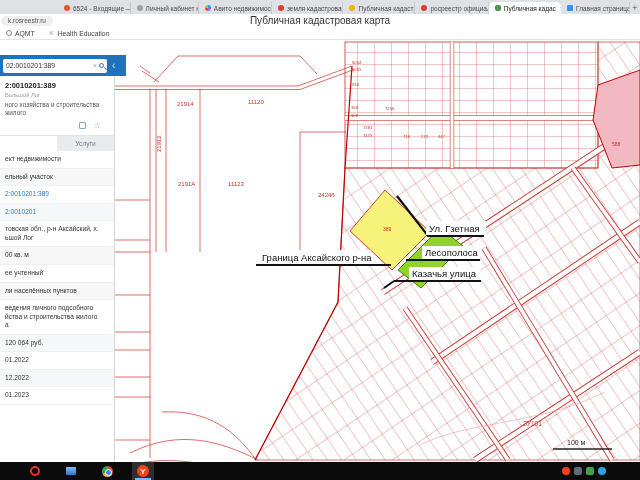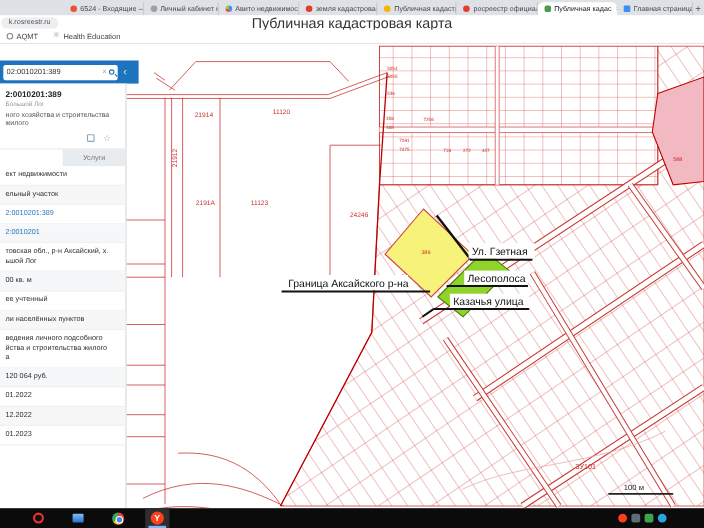--- a/index.html
+++ b/index.html
@@ -12,21 +12,21 @@
   .tab.active{background:#fff;border-radius:5px 5px 0 0;color:#222;border-right:none;}
   .fav{width:6px;height:6px;border-radius:50%;flex:0 0 auto;}
   .f0{background:#e8542e;} .f1{background:#9aa0a6;} .f2{background:conic-gradient(#0af 0 25%,#a169f7 0 50%,#ff4053 0 75%,#97cf26 0);}
   .f3{background:#e33b2e;} .f4{background:#f5b400;} .f5{background:#e33b2e;}
   .f6{background:#4c9a4c;border-radius:2px;} .f7{background:#3a8ff0;border-radius:1px;}
   .tab .close{font-size:7px;color:#777;margin-left:1px;}
   #newtab{width:12px;height:12px;font-size:9px;color:#555;display:flex;align-items:center;justify-content:center;}
 
   #addressbar{position:absolute;left:0;top:14px;width:640px;height:13px;background:#fff;display:flex;align-items:center;}
   #urlpill{margin-left:1px;background:#eceef0;border-radius:6px;font-size:6.5px;color:#555;padding:1px 7px 2px 7px;}
-  #pagetitle{position:absolute;left:0;right:0;text-align:center;font-size:13px;color:#333;}
+  #pagetitle{position:absolute;left:0;right:0;text-align:center;font-size:10px;color:#333;}
 
   #bookmarks{position:absolute;left:0;top:27px;width:640px;height:13px;background:#fff;border-bottom:1px solid #e4e4e4;display:flex;align-items:center;gap:14px;padding-left:6px;}
   .bm{display:flex;align-items:center;gap:3px;font-size:6.8px;color:#444;}
   .bmicon{width:6px;height:6px;border-radius:50%;border:1px solid #888;display:inline-block;}
   .bmicon2{width:6px;height:6px;display:inline-block;color:#999;font-size:6px;line-height:6px;}
 
   
   #content{position:absolute;left:0;top:40px;width:640px;height:422px;background:#fff;overflow:hidden;}
   #mapsvg{position:absolute;left:0;top:0;}
 

